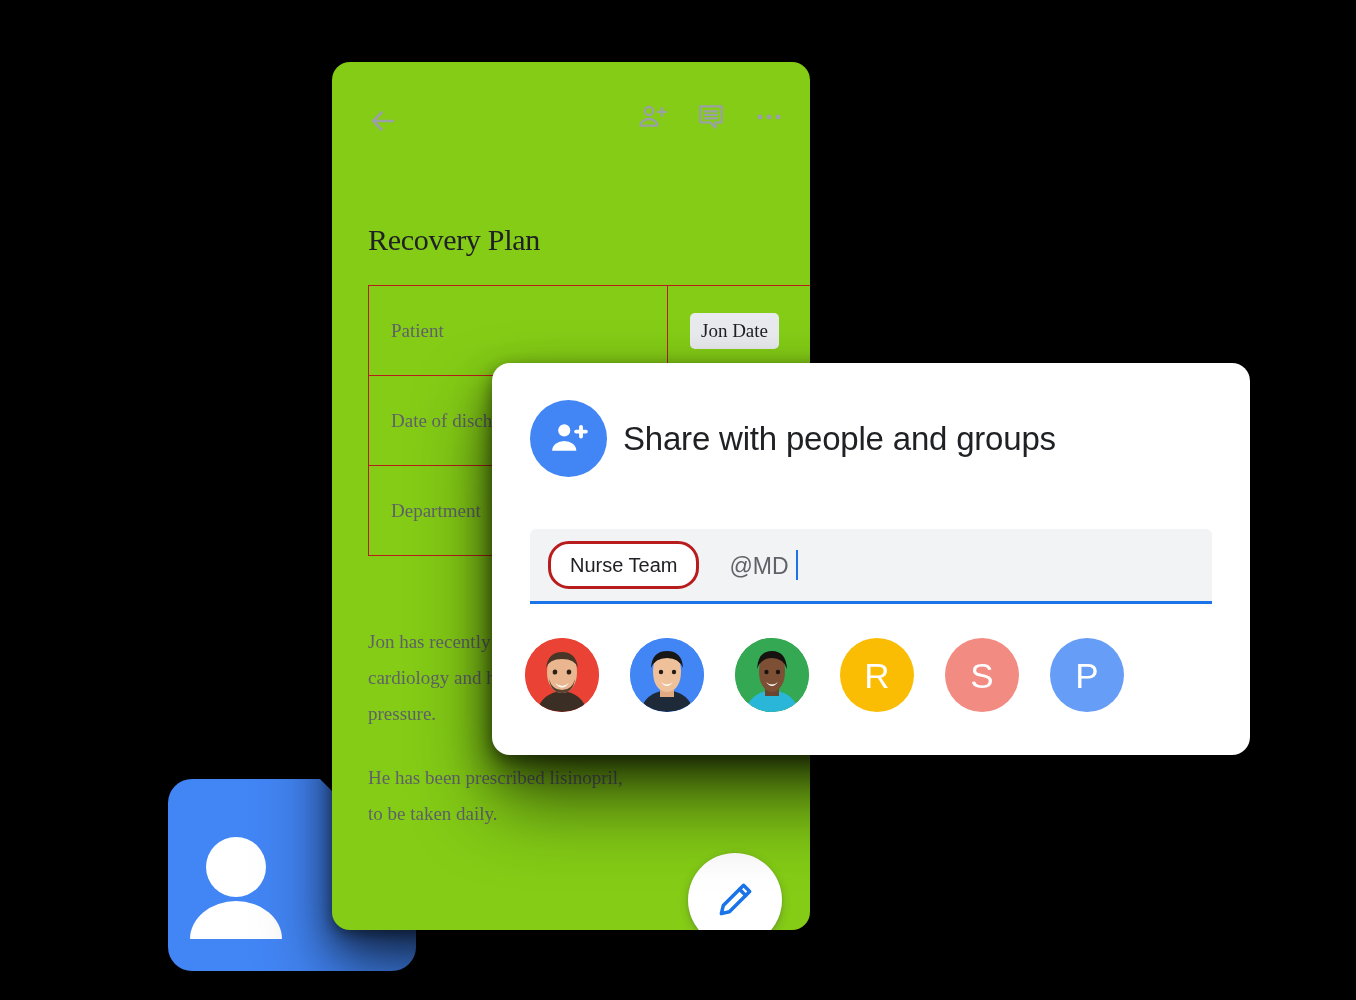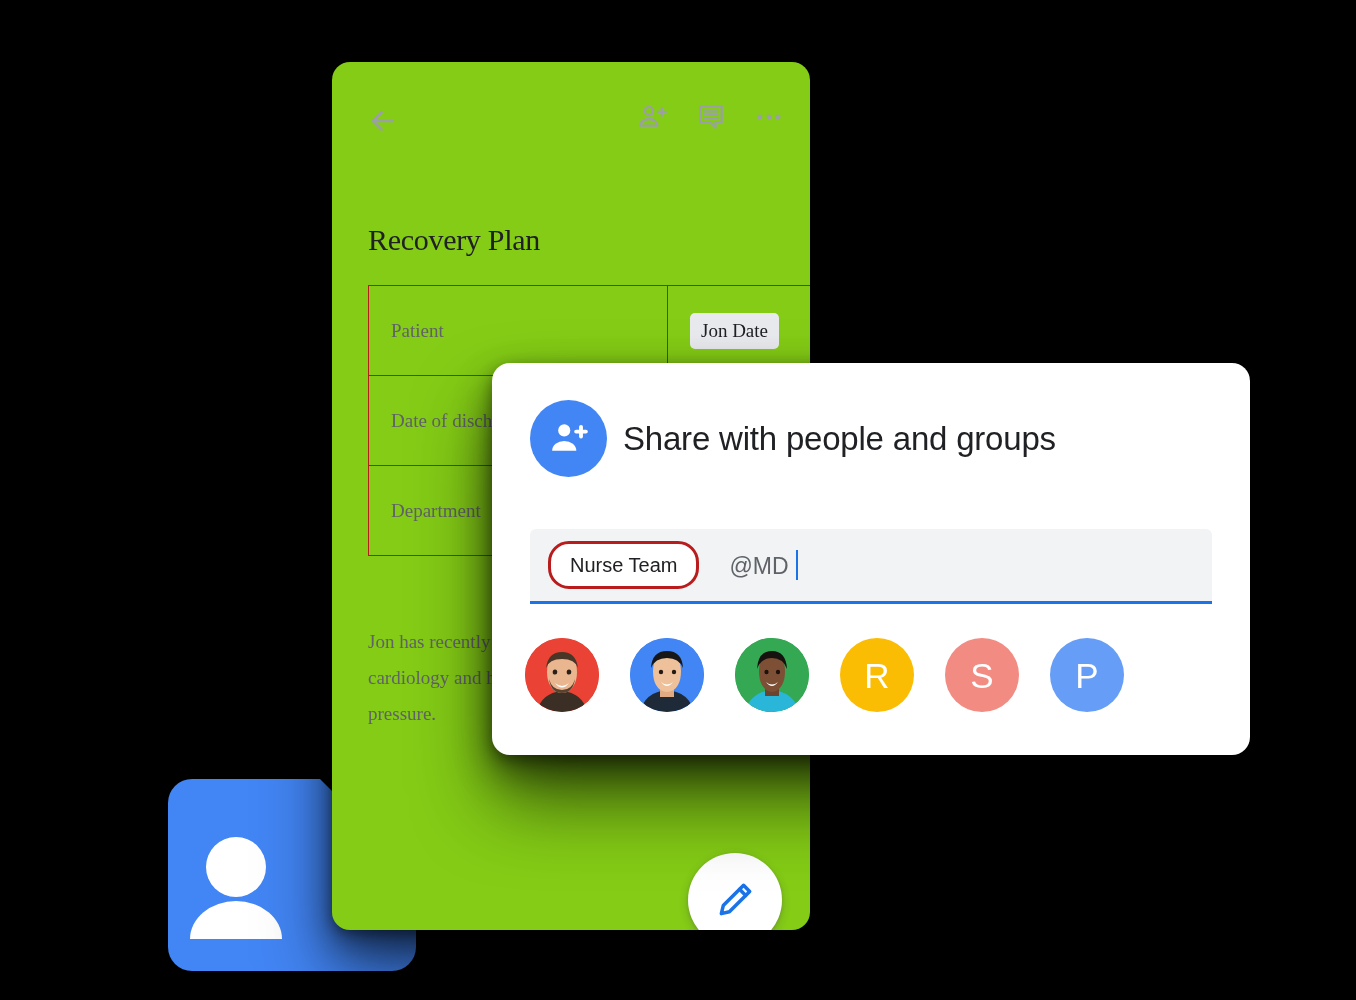--- a/index.html
+++ b/index.html
@@ -351,20 +351,22 @@
           <td class="col-label">Department</td>
           <td class="col-value"></td>
         </tr>
       </tbody>
     </table>
 
     <div class="doc-body">
       <p class="doc-p">Jon has recently been seen in
 cardiology and has high blood
 pressure.</p>
+      <p class="doc-p">He has been prescribed lisinopril,
+to be taken daily.</p>
     </div>
 
     <div class="fab">
       <svg width="42" height="42" viewBox="0 0 24 24" fill="none" stroke="#1a73e8" stroke-width="2" stroke-linecap="round" stroke-linejoin="round" aria-hidden="true">
         <path d="M16.9 3.6 l3.5 3.5 -11.6 11.6 -4.6 1.1 1.1 -4.6 Z"></path>
         <line x1="14.6" y1="5.9" x2="18.1" y2="9.4"></line>
       </svg>
     </div>
 
   </div>

